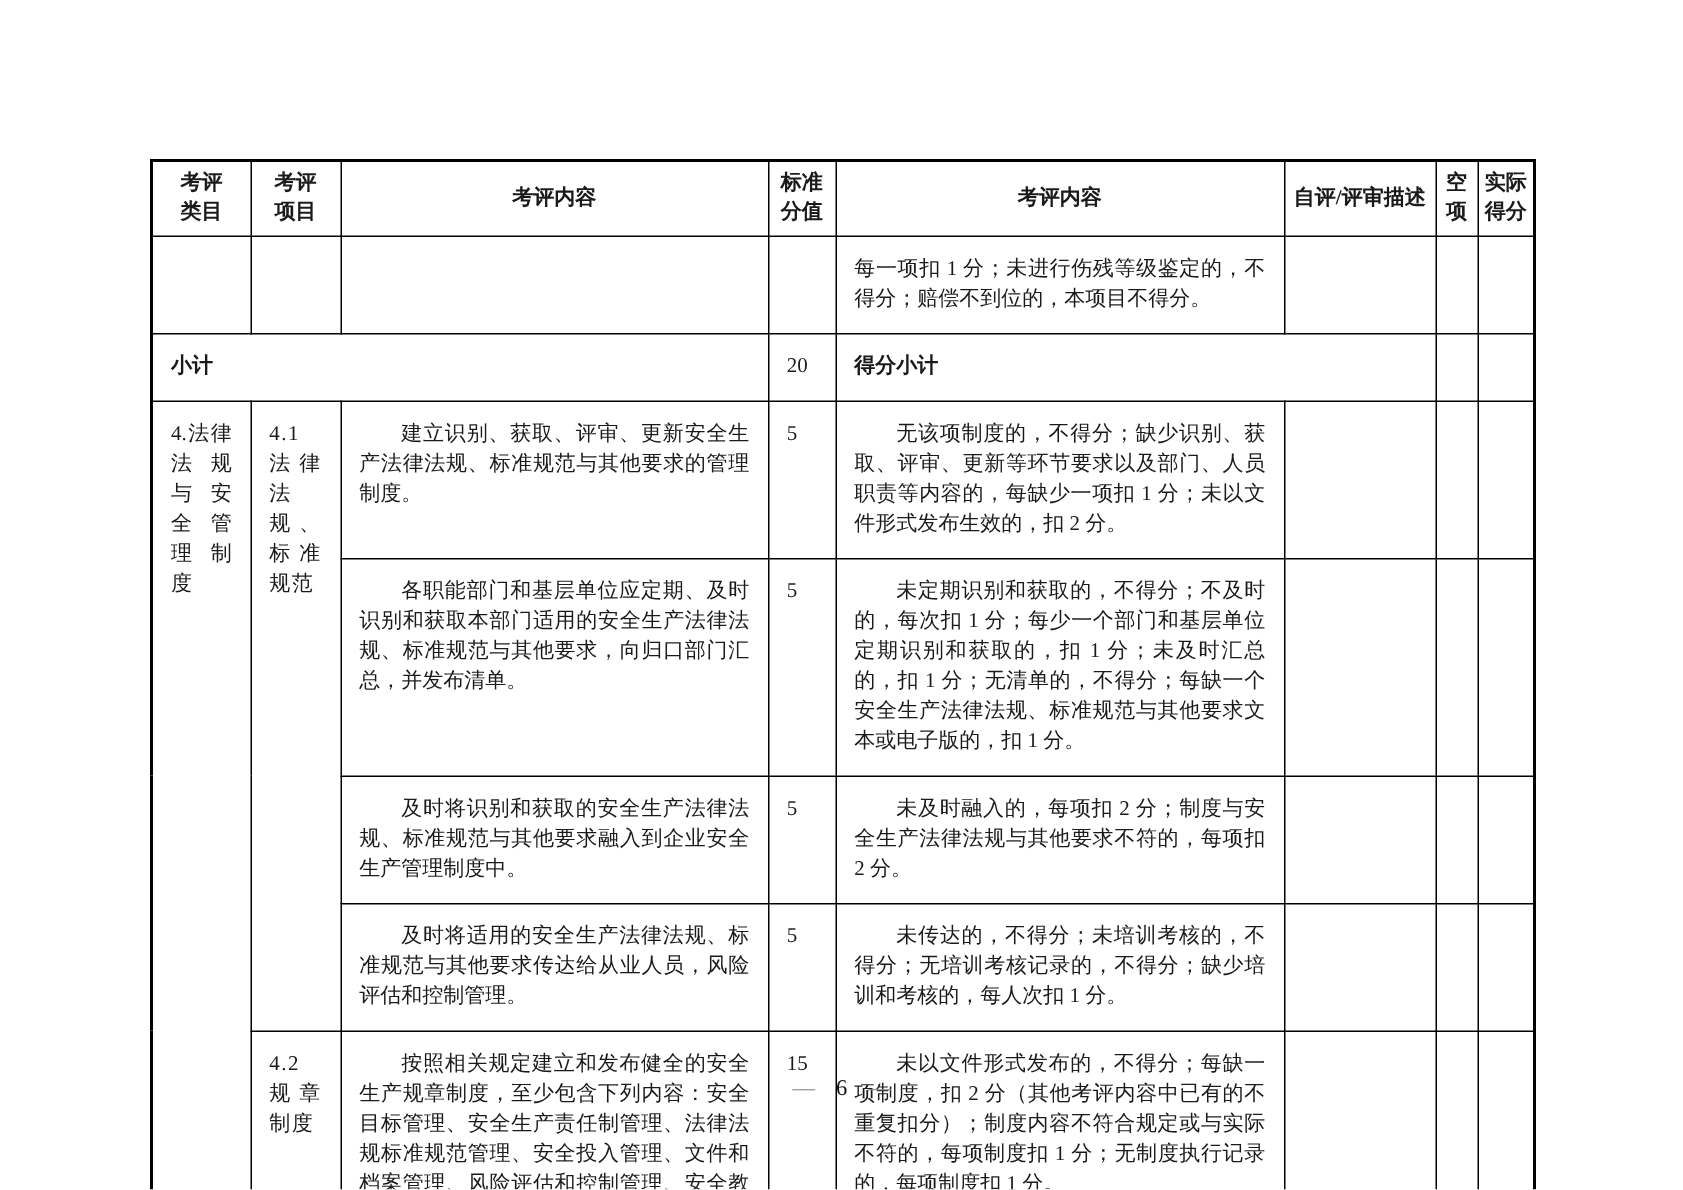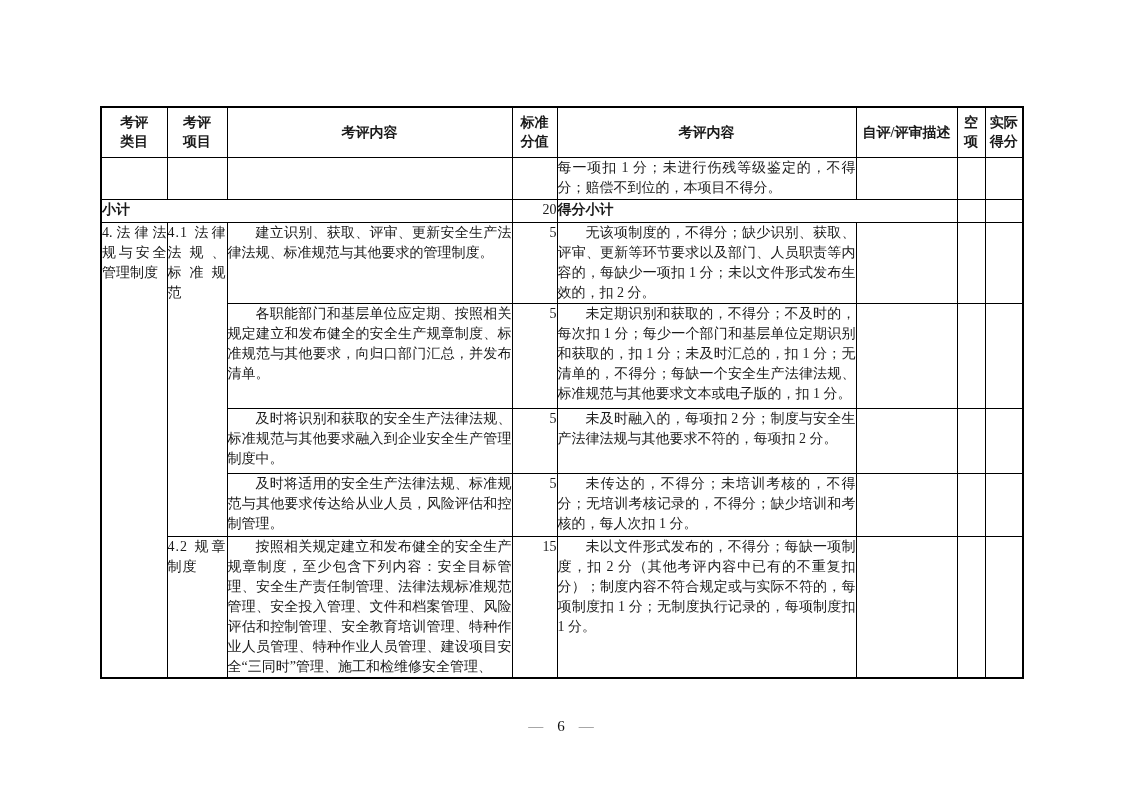--- a/index.html
+++ b/index.html
@@ -17,37 +17,37 @@
     position: absolute;
     left: 100px;
     top: 106px;
     width: 922px;
     border-collapse: collapse;
     table-layout: fixed;
     border: 2px solid #000;
   }
   table.eval td {
     border: 1px solid #000;
-    padding: 0;
+    padding: 12px;
     font-size: 14px;
     line-height: 20px;
     vertical-align: top;
     overflow: hidden;
   }
   tr.hdr td {
     vertical-align: middle;
     text-align: center;
     font-weight: bold;
     white-space: pre-line;
     line-height: 19px;
     padding: 2px 1px;
   }
   .txt  { padding: 1px 7px; text-align: justify; }
   .ind  { text-indent: 2em; }
-  .score { text-align: right; vertical-align: middle; }
+  .score { text-align: left; vertical-align: middle; }
   .item {
     vertical-align: middle;
     text-align: justify;
     padding: 2px 6px;
     letter-spacing: 1px;
   }
   .cat {
     vertical-align: middle;
     text-align: justify;
     padding: 2px 10px;
@@ -125,21 +125,21 @@
       <td rowspan="4" class="item">4.1 法律法规、标准规范</td>
       <td class="txt ind">建立识别、获取、评审、更新安全生产法律法规、标准规范与其他要求的管理制度。</td>
       <td class="score">5</td>
       <td class="txt ind">无该项制度的，不得分；缺少识别、获取、评审、更新等环节要求以及部门、人员职责等内容的，每缺少一项扣 1 分；未以文件形式发布生效的，扣 2 分。</td>
       <td></td>
       <td></td>
       <td></td>
     </tr>
 
     <tr style="height:105px">
-      <td class="txt ind">各职能部门和基层单位应定期、按照相关规定建立和发布健全的安全生产规章制度、标准规范与其他要求，向归口部门汇总，并发布清单。</td>
+      <td class="txt ind">各职能部门和基层单位应定期、及时识别和获取本部门适用的安全生产法律法规、标准规范与其他要求，向归口部门汇总，并发布清单。</td>
       <td class="score">5</td>
       <td class="txt ind">未定期识别和获取的，不得分；不及时的，每次扣 1 分；每少一个部门和基层单位定期识别和获取的，扣 1 分；未及时汇总的，扣 1 分；无清单的，不得分；每缺一个安全生产法律法规、标准规范与其他要求文本或电子版的，扣 1 分。</td>
       <td></td>
       <td></td>
       <td></td>
     </tr>
 
     <tr style="height:65px">
       <td class="txt ind">及时将识别和获取的安全生产法律法规、标准规范与其他要求融入到企业安全生产管理制度中。</td>
       <td class="score">5</td>

